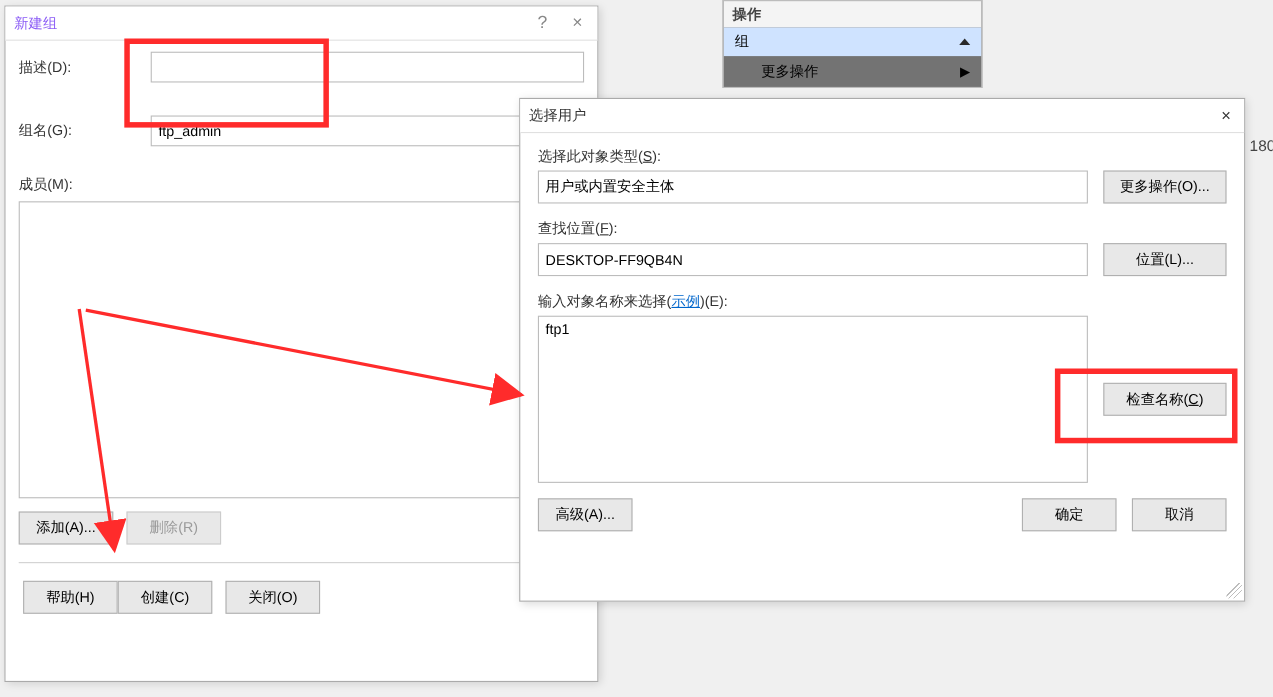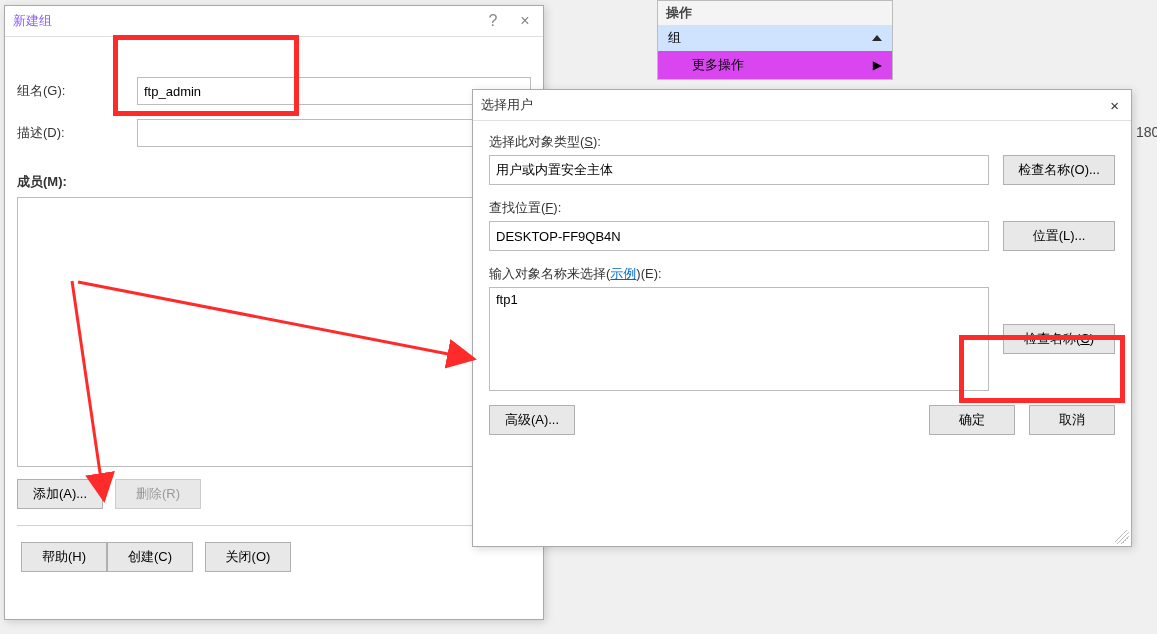--- a/index.html
+++ b/index.html
@@ -140,21 +140,21 @@
     .sel-input {
       flex: 1;
       height: 30px;
       border: 1px solid #bcbcbc;
       padding: 0 6px;
       font-size: 13px;
       background: #fff;
     }
     .sel-textarea {
       flex: 1;
-      height: 104px;
+      height: 152px;
       border: 1px solid #bcbcbc;
       padding: 4px 6px;
       font-size: 13px;
       font-family: inherit;
       background: #fff;
       resize: none;
     }
     .example-link {
       color: #0066cc;
       text-decoration: underline;
@@ -171,21 +171,21 @@
       padding-left: 27px;
     }
 
     
     .actions-panel {
       position: absolute;
       top: 0;
       left: 657px;
       width: 236px;
       border: 1px solid #bcbcbc;
-      background: #d946ef;
+      background: #737373;
     }
     .actions-header {
       background: #f4f4f4;
       padding: 3px 8px;
       font-weight: bold;
       color: #444;
     }
     .actions-item-group {
       display: flex;
       align-items: center;
@@ -260,29 +260,29 @@
 
 <div class="window" style="left:4px; top:5px; width:540px; height:615px;">
   <div class="titlebar">
     <span class="titlebar-title">新建组</span>
     <div class="titlebar-controls">
       <span class="titlebar-help">?</span>
       <span class="titlebar-close">×</span>
     </div>
   </div>
   <div class="dialog-body">
+    <div class="form-row">
+      <label class="form-label">描述(D):</label>
+      <input class="form-input" value="" style="">
+    </div>
     <div class="form-row" style="margin-top:30px;">
       <label class="form-label">组名(G):</label>
       <input class="form-input" value="ftp_admin" style="">
     </div>
-    <div class="form-row">
-      <label class="form-label">描述(D):</label>
-      <input class="form-input" value="" style="">
-    </div>
-    <div style="margin-top:26px;font-weight:bold;">
+    <div style="margin-top:26px;">
       <div class="members-label">成员(M):</div>
       <div class="members-list"></div>
     </div>
     <div class="button-row">
       <button class="win-button">添加(A)...</button>
       <button class="win-button" disabled="">删除(R)</button>
     </div>
     <hr class="hr">
     <div class="bottom-row">
       <button class="win-button">帮助(H)</button>
@@ -302,21 +302,21 @@
     </div>
   </div>
   <div class="sel-body">
 
     <div>
       <label class="sel-label">
         <span>选择此对象类型(</span><u>S</u><span>):</span>
       </label>
       <div class="row-flex">
         <input class="sel-input" readonly="" value="用户或内置安全主体" style="">
-        <button class="win-button" style="min-width:112px;">检查名称(O)...</button>
+        <button class="win-button" style="min-width:112px;">更多操作(O)...</button>
       </div>
     </div>
 
     <div>
       <label class="sel-label">
         <span>查找位置(</span><u>F</u><span>):</span>
       </label>
       <div class="row-flex">
         <input class="sel-input" readonly="" value="DESKTOP-FF9QB4N" style="">
         <button class="win-button" style="min-width:112px;">位置(L)...</button>

